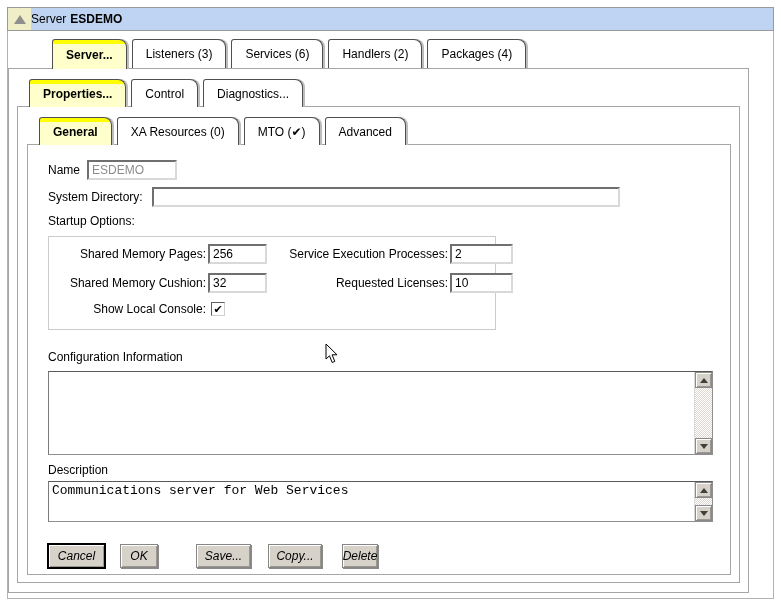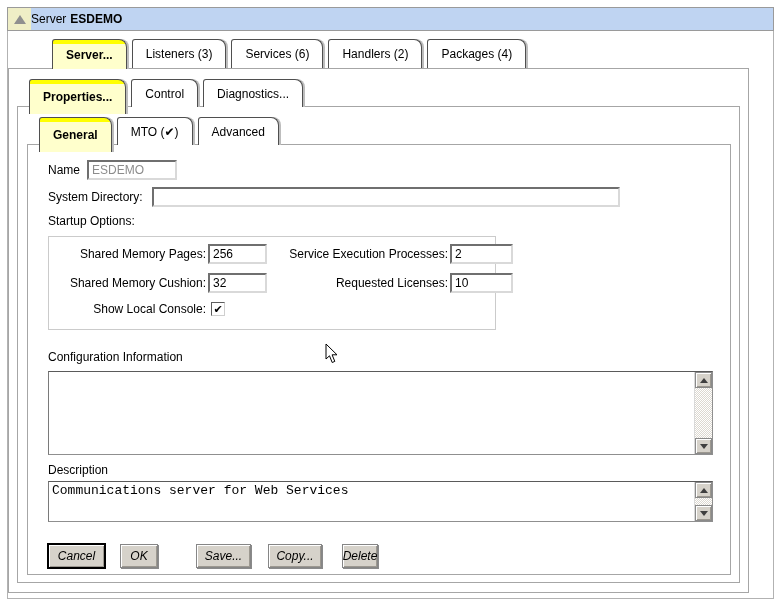--- a/index.html
+++ b/index.html
@@ -27,21 +27,21 @@
     padding:0 13px;display:flex;align-items:center;justify-content:center;
     height:100%;box-sizing:border-box;cursor:default;white-space:nowrap;
   }
   .tabrow1 .tab{height:29px;}
   .tabrow2 .tab,.tabrow3 .tab{height:28px;}
   .tab.active{
     background:linear-gradient(#ffff00 0 4px,#ffffcc 4px);
     font-weight:bold;position:relative;z-index:6;
   }
   .tabrow1 .tab.active{height:30px;}
-  .tabrow2 .tab.active,.tabrow3 .tab.active{height:35px;}
+  .tabrow2 .tab.active,.tabrow3 .tab.active{height:28px;}
   
   .panel{position:absolute;background:#ffffff;border:1px solid #a6a6a6;z-index:1;}
   .server-panel{left:8px;top:68px;width:739px;height:523px;}
   .props-panel{left:17px;top:106px;width:721px;height:475px;z-index:2;}
   .general-panel{left:27px;top:144px;width:702px;height:429px;z-index:3;}
   
   .abs{position:absolute;z-index:4;}
   .frow{display:flex;align-items:center;}
   .field{
     box-sizing:border-box;height:20px;background:#fff;color:#000;
@@ -128,20 +128,21 @@
   </div>
 
   <div class="tabrow tabrow2">
     <div class="tab active">Properties...</div>
     <div class="tab">Control</div>
     <div class="tab">Diagnostics...</div>
   </div>
 
   <div class="tabrow tabrow3">
     <div class="tab active">General</div>
+    <div class="tab">XA Resources (0)</div>
     <div class="tab">MTO (✔)</div>
     <div class="tab">Advanced</div>
   </div>
 
   <div class="abs frow" style="left:48px;top:159px;height:21px;">
     <span class="label">Name</span>
     <input class="field name-field" style="margin-left: 7px;" readonly="" value="ESDEMO">
   </div>
 
   <div class="abs frow" style="left:48px;top:186px;height:21px;">

